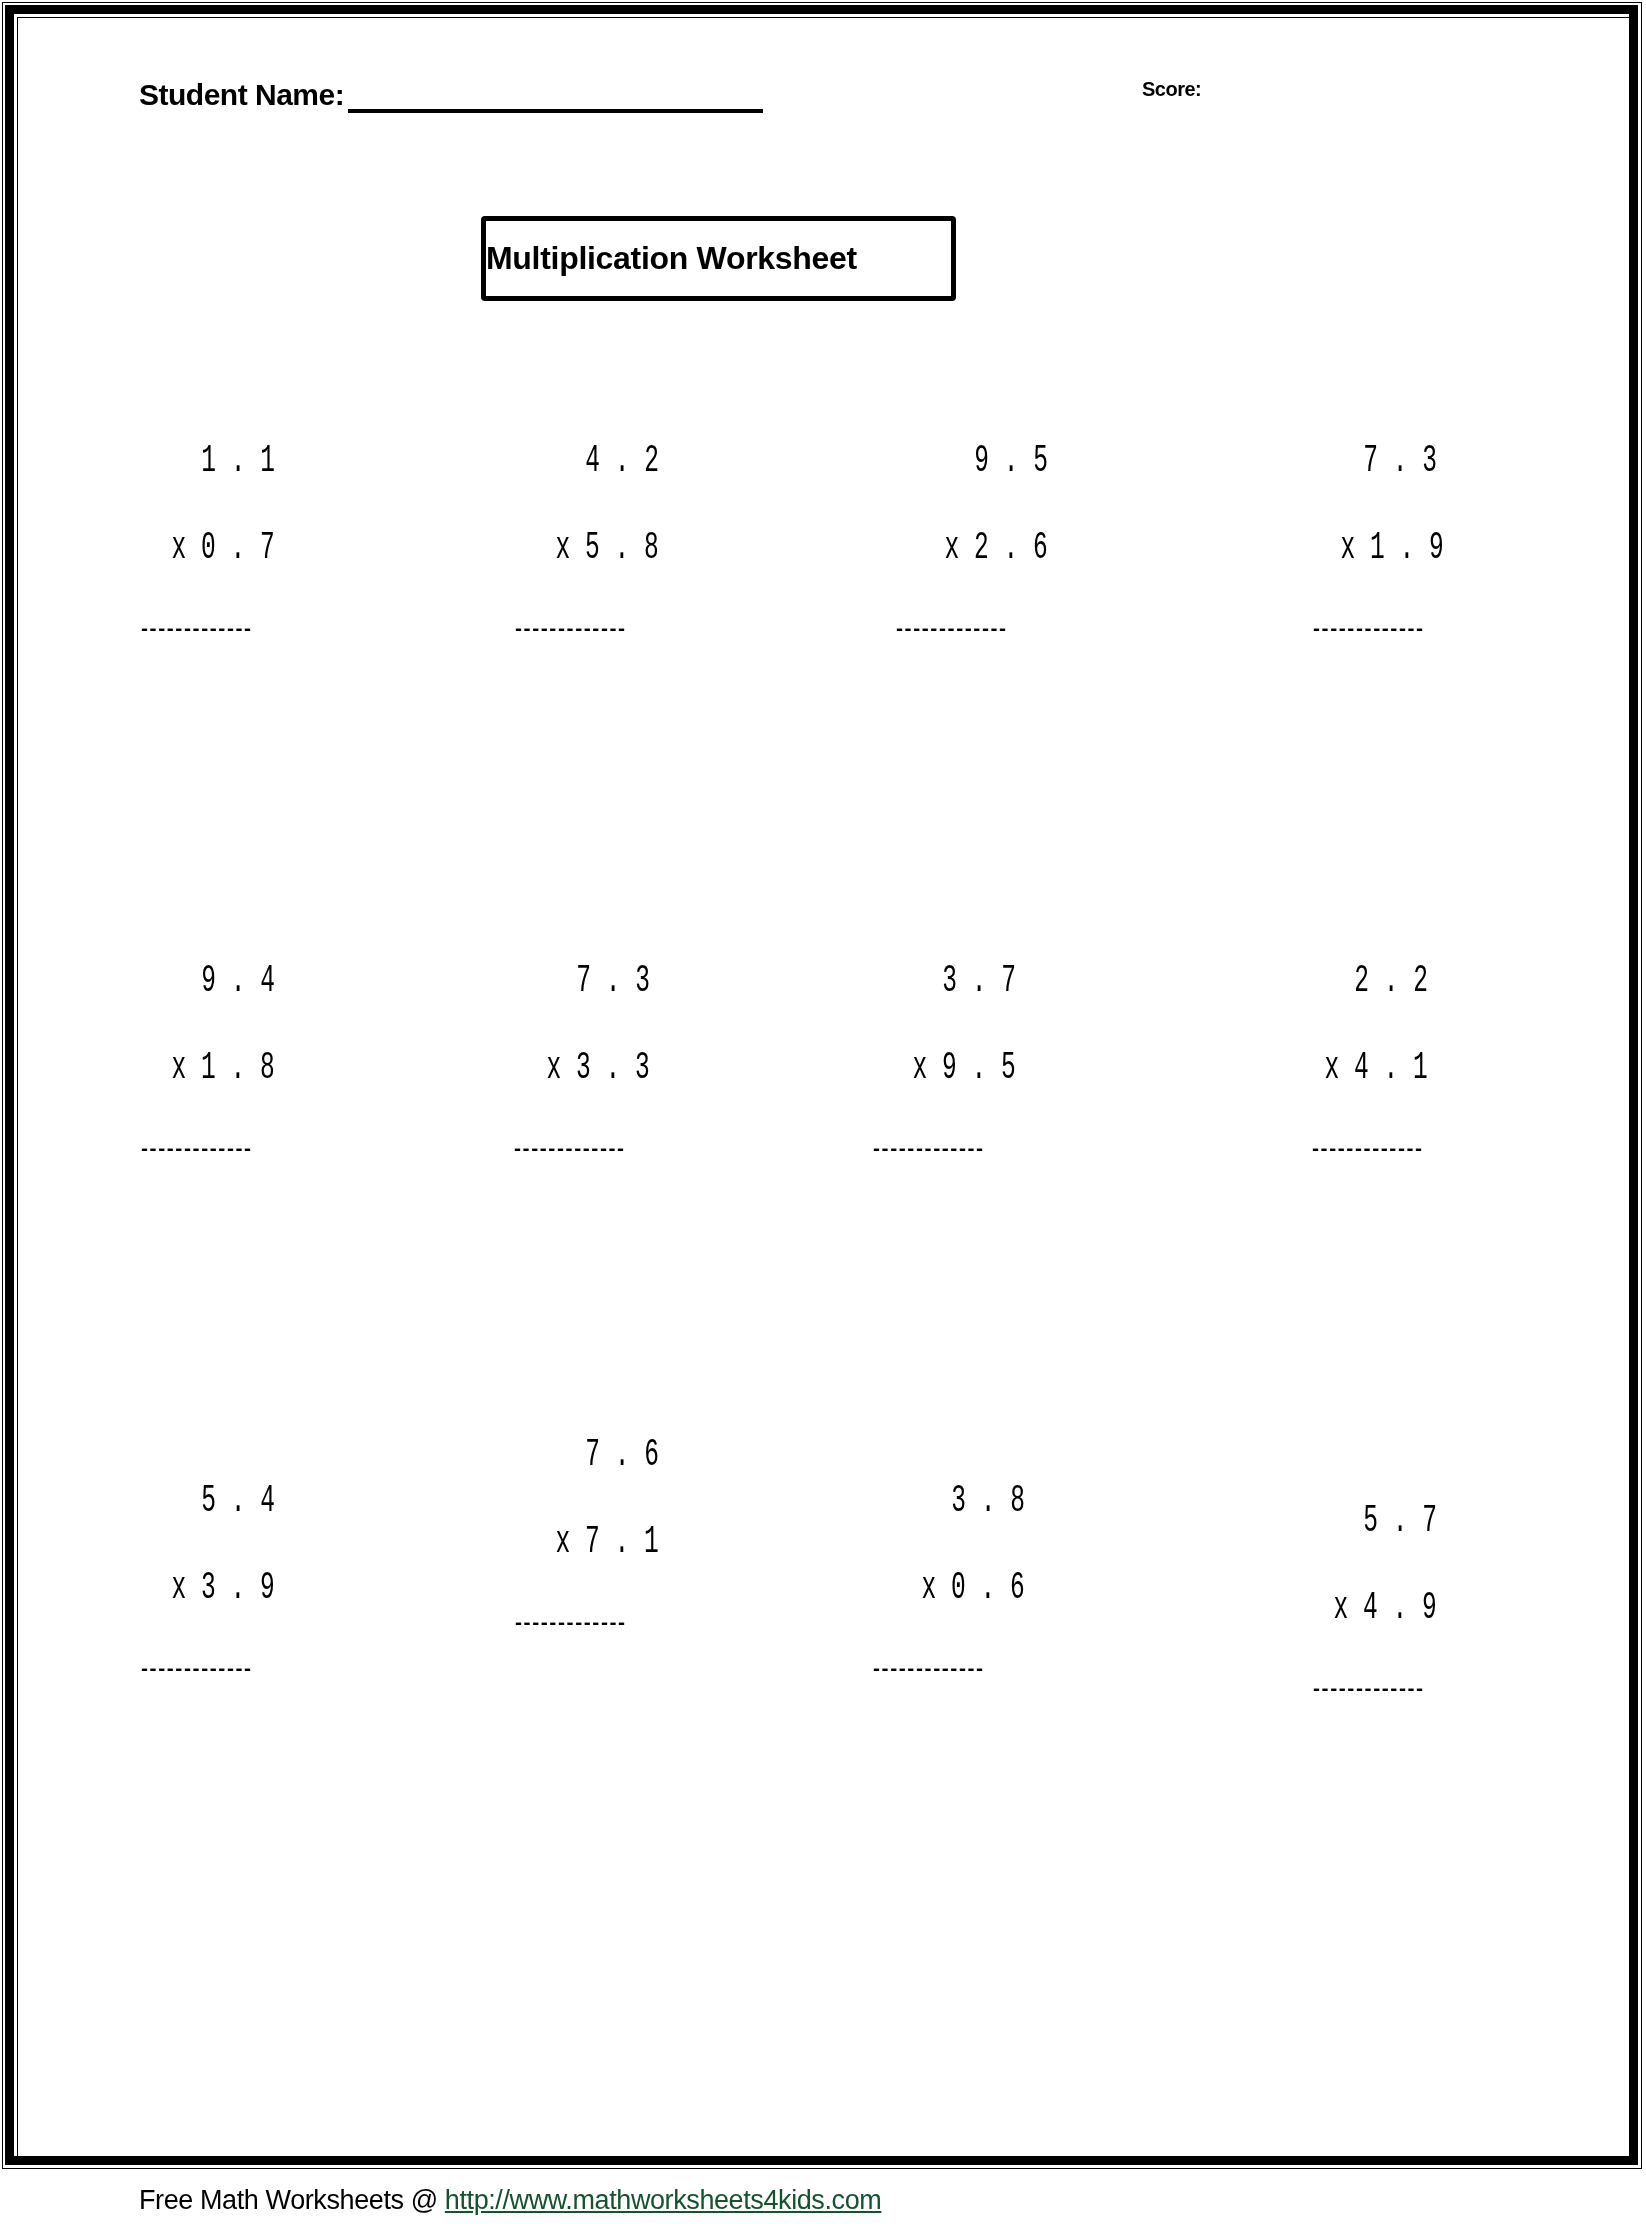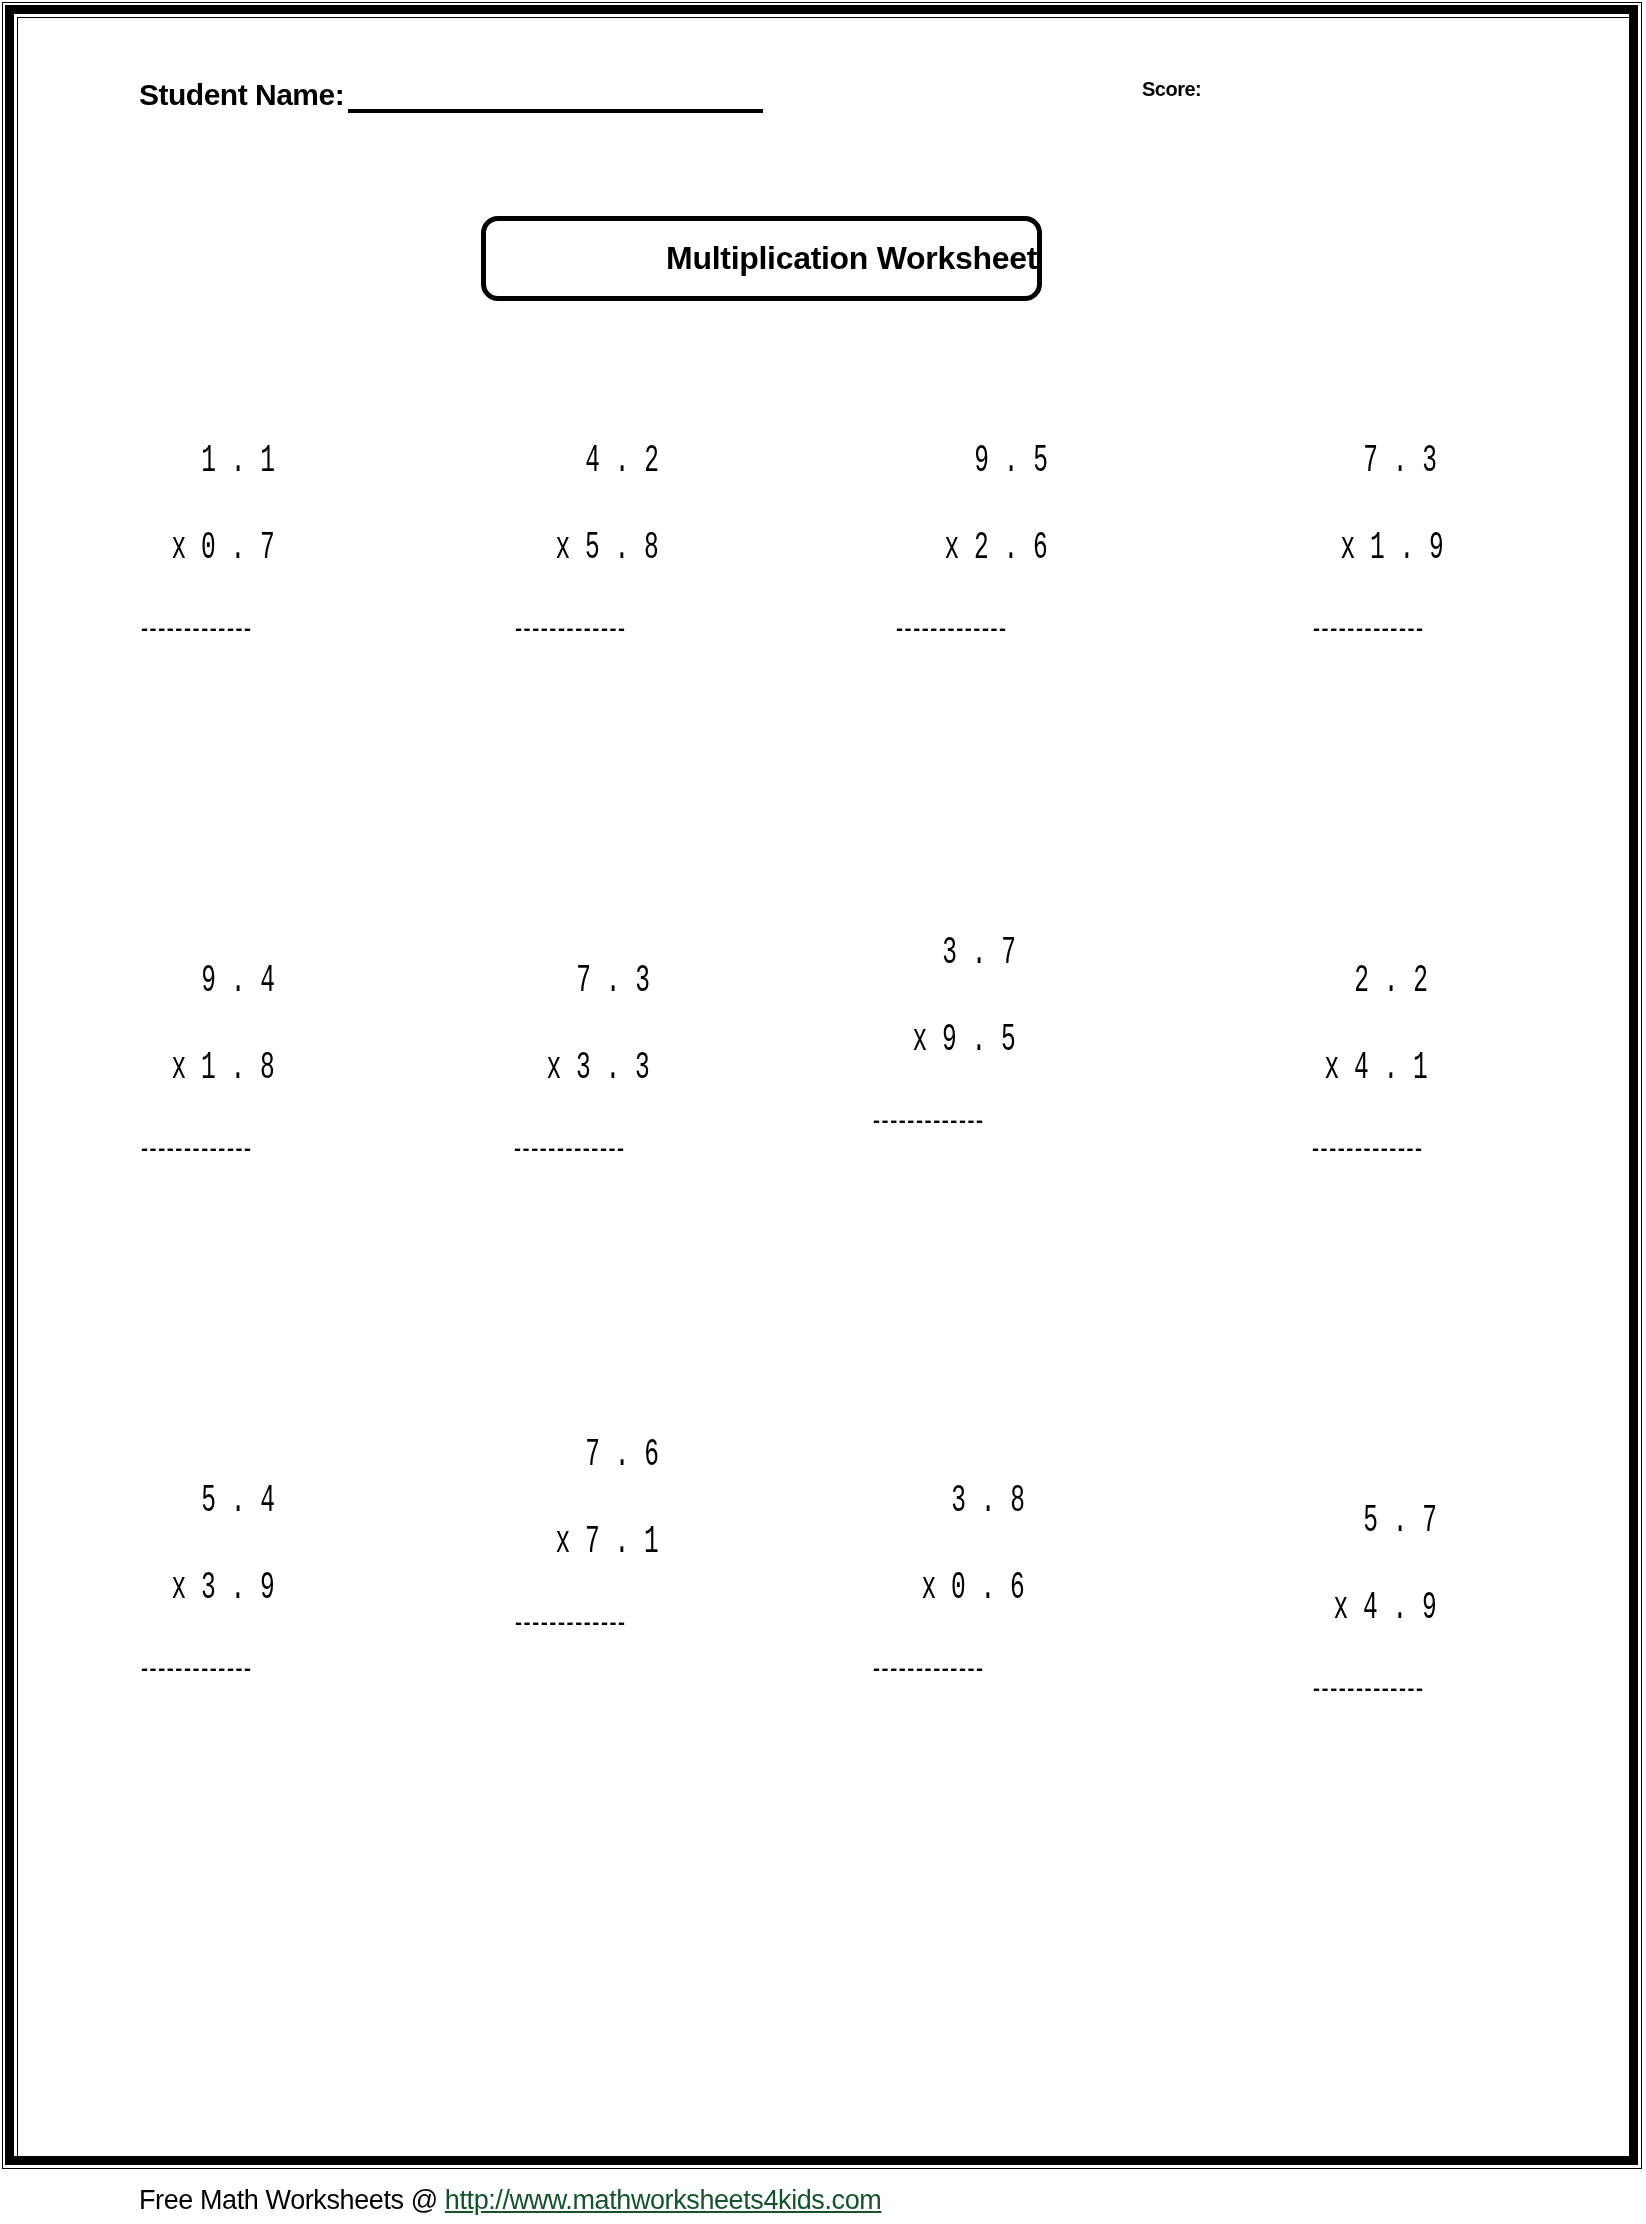--- a/index.html
+++ b/index.html
@@ -5,21 +5,21 @@
   html, body { margin:0; padding:0; }
   body { width:1647px; height:2225px; background:#ffffff; position:relative; overflow:hidden; font-family:"Liberation Sans", sans-serif; color:#000; }
   .frame-outer { position:absolute; left:1.7px; top:1.7px; width:1640px; height:2167px; border:1.7px solid #000; box-sizing:border-box; }
   .frame-thick { position:absolute; left:5.2px; top:5.2px; width:1633px; height:2160px; border:9.6px solid #000; box-sizing:border-box; }
   .frame-inner { position:absolute; left:16.5px; top:16.5px; width:1614px; height:2140px; border:1.7px solid #000; box-sizing:border-box; }
 
   .student-label { position:absolute; left:139px; top:78px; font-size:30px; font-weight:bold; letter-spacing:-0.5px; white-space:nowrap; }
   .student-line { position:absolute; left:348px; top:109px; width:415px; height:3.5px; background:#000; }
   .score-label { position:absolute; left:1142px; top:78px; font-size:20px; font-weight:bold; letter-spacing:-0.5px; white-space:nowrap; }
 
-  .title-box { position:absolute; left:481px; top:216px; width:561px; height:85px; border:5.2px solid #000; border-radius:17px; box-sizing:border-box; display:flex; align-items:center; justify-content:flex-end; }
+  .title-box { position:absolute; left:481px; top:216px; width:475px; height:85px; border:5.2px solid #000; border-radius:4px; box-sizing:border-box; display:flex; align-items:center; justify-content:flex-start; }
   .title-text { font-size:32px; font-weight:bold; letter-spacing:-0.3px; white-space:nowrap; }
 
   .problem { position:absolute; width:226px; height:209px; }
   .line { position:absolute; right:0; font-family:"Liberation Mono", monospace; font-size:39px; line-height:39px; white-space:pre; transform:scaleX(0.63); transform-origin:right center; }
   .line.top { top:0; }
   .line.mult { top:87px; }
   .dashes { position:absolute; font-family:"Liberation Sans", sans-serif; font-weight:bold; font-size:21px; letter-spacing:1.6px; white-space:pre; }
 
   .footer { position:absolute; left:139px; top:2185px; font-size:27px; white-space:nowrap; letter-spacing:-0.4px; }
   .footer-link { color:#14532d; text-decoration:underline; }
@@ -63,21 +63,21 @@
 <div class="problem" style="left:49px; top:962px;">
   <div class="line top">9 . 4</div>
   <div class="line mult">x 1 . 8</div>
   <div class="dashes" style="left:92px; top:174px;">-------------</div>
 </div>
 <div class="problem" style="left:424px; top:962px;">
   <div class="line top">7 . 3</div>
   <div class="line mult">x 3 . 3</div>
   <div class="dashes" style="left:90px; top:174px;">-------------</div>
 </div>
-<div class="problem" style="left:790px; top:934px;text-align:center;">
+<div class="problem" style="left:790px; top:962px;text-align:center;">
   <div class="line top">3 . 7</div>
   <div class="line mult">x 9 . 5</div>
   <div class="dashes" style="left:83px; top:174px;">-------------</div>
 </div>
 <div class="problem" style="left:1202px; top:962px;">
   <div class="line top">2 . 2</div>
   <div class="line mult">x 4 . 1</div>
   <div class="dashes" style="left:110px; top:174px;">-------------</div>
 </div>
 

